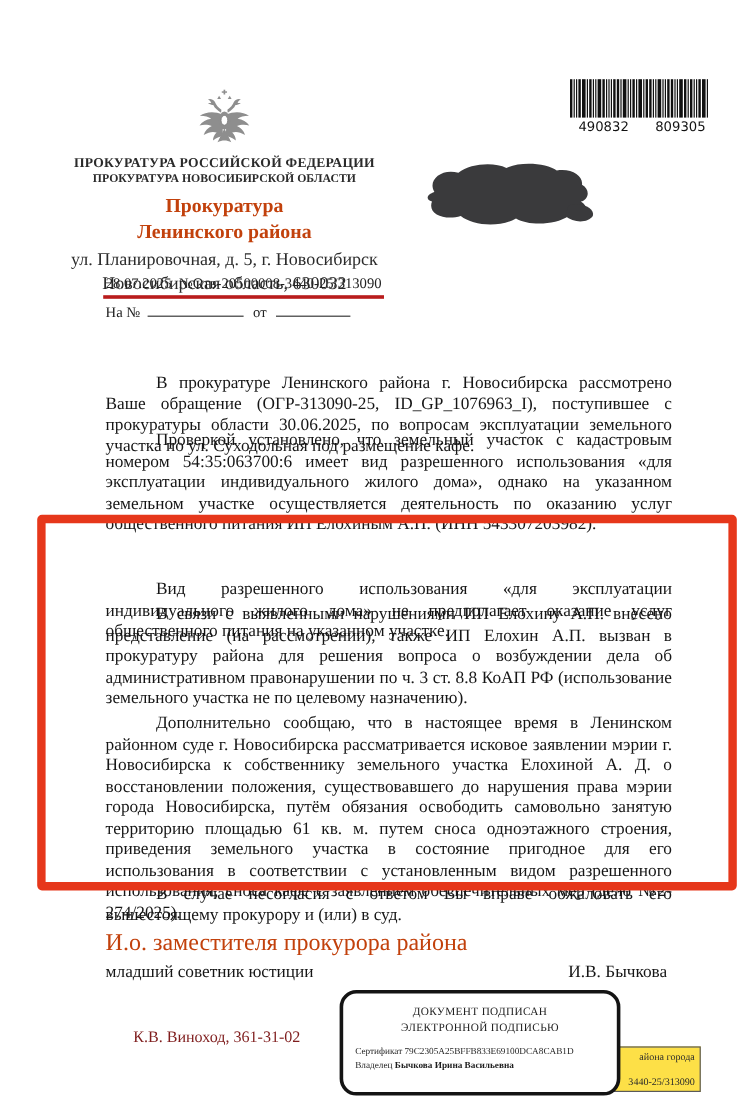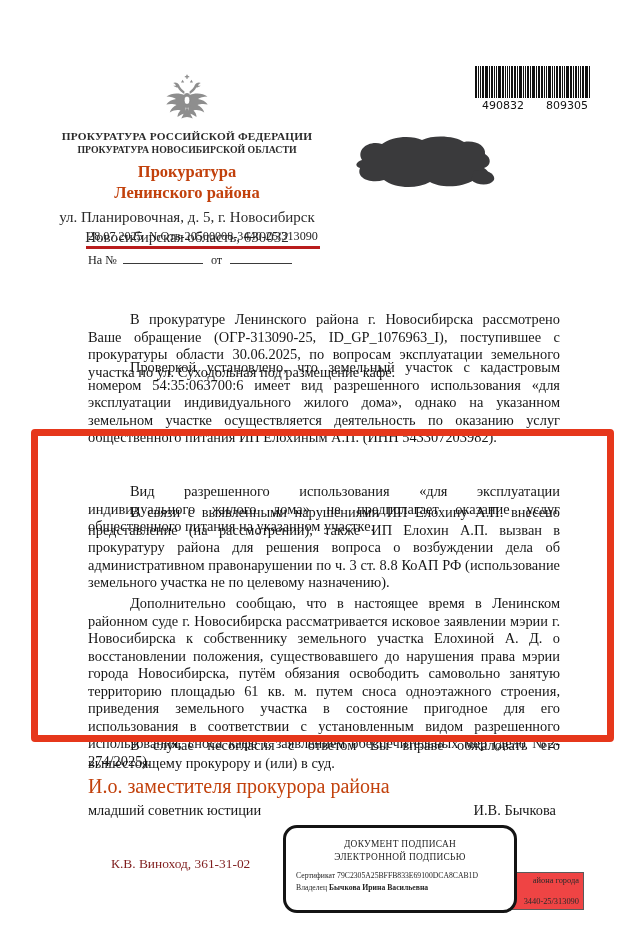--- a/index.html
+++ b/index.html
@@ -49,21 +49,21 @@
 
   
   .stamp{position:absolute;left:283px;top:825px;width:234px;height:88px;box-sizing:border-box;
         background:#fff;border:3px solid #141414;border-radius:14px;padding-top:10px;z-index:3;}
   .stamp-head{text-align:center;font-size:9.4px;line-height:1.35;letter-spacing:.3px;color:#1e1e1e;}
   .stamp-details{margin:7px 10px 0;font-size:7.7px;line-height:1.5;color:#1e1e1e;white-space:nowrap;}
   .stamp-details b{font-weight:700;}
 
   
   .sidebox{position:absolute;left:500px;top:872px;width:84px;height:38px;box-sizing:border-box;
-        background:#ef4444;border:1px solid #5a5a5a;z-index:2;overflow:hidden;
+        background:#fde047;border:1px solid #5a5a5a;z-index:2;overflow:hidden;
         display:flex;flex-direction:column;justify-content:space-between;
         font-size:8.4px;color:#2a2a2a;padding:3px 4px;text-align:right;white-space:nowrap;}
 </style>
 </head>
 <body>
 
 <div class="page">
 
   <div class="letterhead">
     <svg class="emblem" viewBox="0 0 100 104" aria-hidden="true">

